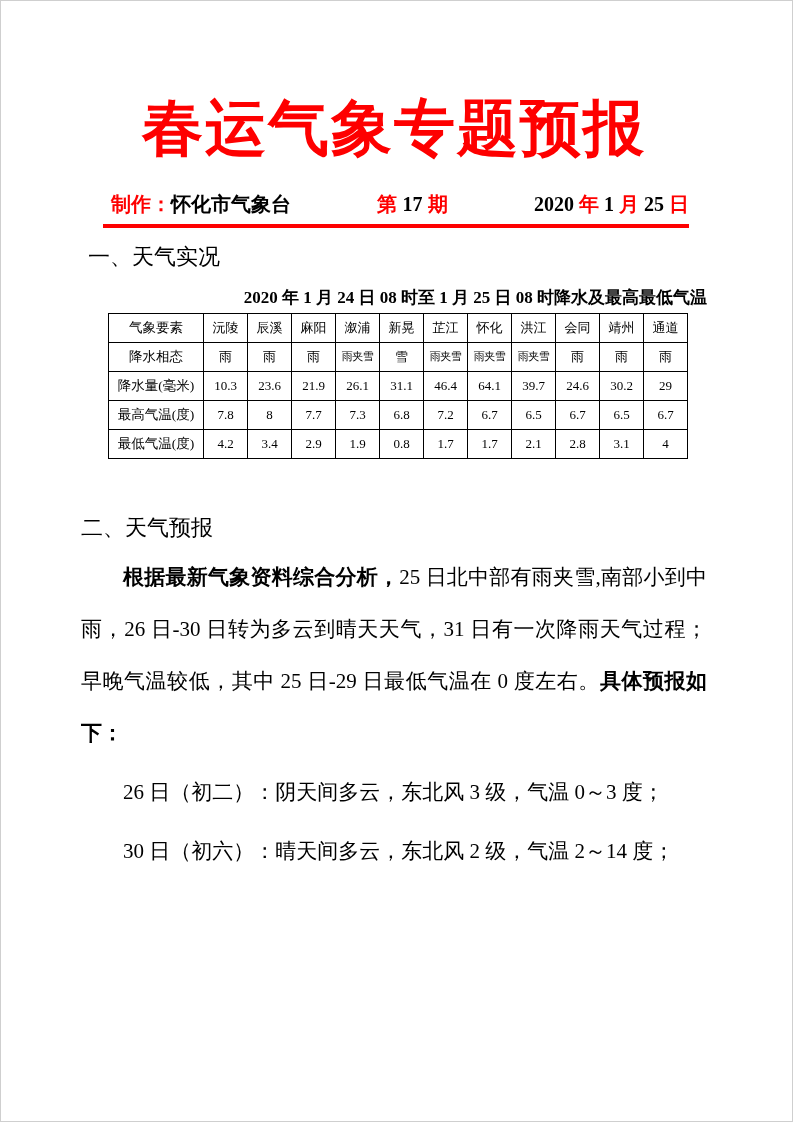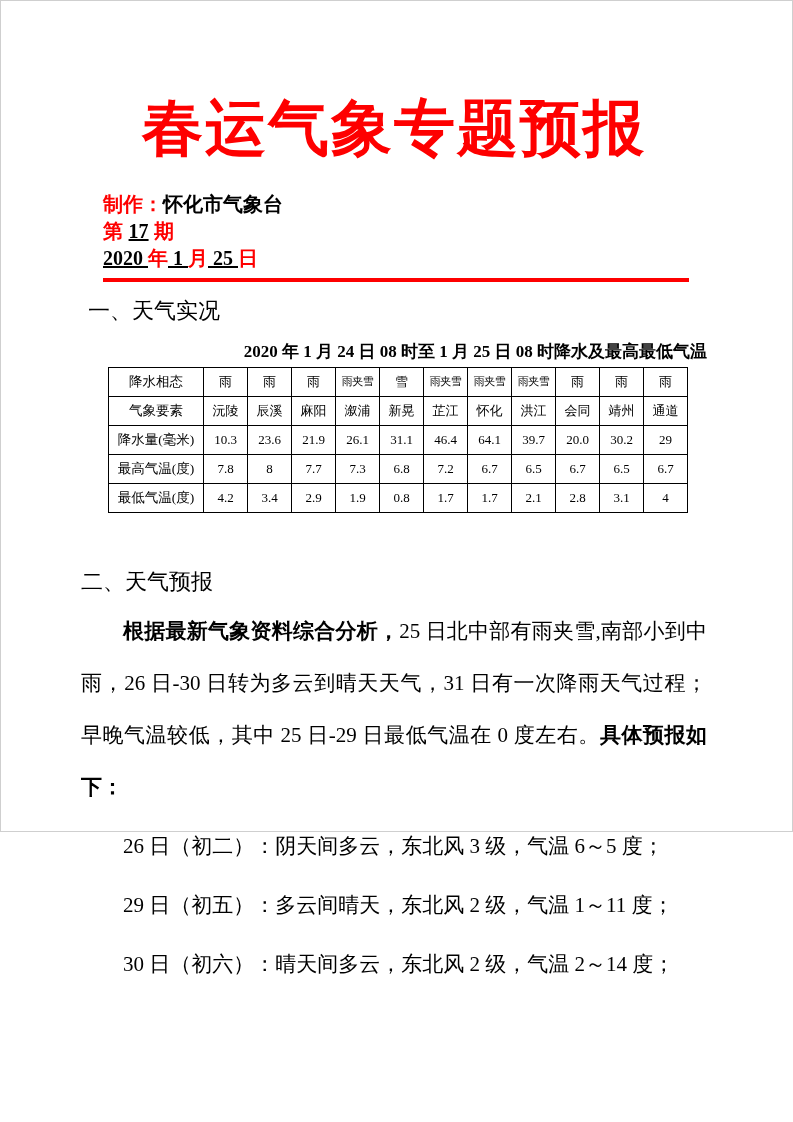--- a/index.html
+++ b/index.html
@@ -5,48 +5,47 @@
   html, body { margin: 0; padding: 0; background: #ffffff; }
   body {
     width: 793px; height: 1122px;
     font-family: "Liberation Serif", "DejaVu Serif", serif;
     color: #000;
     position: relative;
     overflow: hidden;
   }
   .page {
     box-sizing: border-box;
-    width: 793px; height: 832px;
+    width: 793px; height: 1122px;
     border: 1px solid #cfcfcf;
     padding: 0 85px 0 80px;
     background: #fff;
   }
   
   .doc-title {
     margin: 92px 0 0 0;
     text-align: center;
     font-size: 61px;
     line-height: 1.18;
     font-weight: bold;
     letter-spacing: 2px;
     color: #fe0000;
     font-family: "Liberation Serif", "DejaVu Serif", serif;
   }
   .meta-row {
     display: flex;
     align-items: baseline;
     justify-content: space-between;
-    margin: 26px 18px 0 22px;
+    margin: 26px 18px 0 30px;
     font-family: "Liberation Sans", "DejaVu Sans", sans-serif;
     font-weight: bold;
     font-size: 20px;
-    flex-direction: column;
   }
   .red { color: #fe0000; }
-  .num-latin { font-family: "Liberation Serif", "DejaVu Serif", serif; font-weight: bold; text-decoration: underline; }
+  .num-latin { font-family: "Liberation Serif", "DejaVu Serif", serif; font-weight: bold; }
   .red-rule {
     height: 4px;
     background: #fe0000;
     margin: 6px 18px 0 22px;
   }
   
   .section-heading {
     margin: 14px 0 0 7px;
     font-family: "Liberation Sans", "DejaVu Sans", sans-serif;
     font-weight: normal;
@@ -124,58 +123,58 @@
         <col class="c-data">
         <col class="c-data">
         <col class="c-data">
         <col class="c-data">
         <col class="c-data">
         <col class="c-data">
         <col class="c-data">
     </colgroup>
     <tbody>
         <tr>
-      <td class="rowlabel">降水相态</td>
-      <td>雨</td>
-      <td>雨</td>
-      <td>雨</td>
-      <td class="small">雨夹雪</td>
-      <td>雪</td>
-      <td class="small">雨夹雪</td>
-      <td class="small">雨夹雪</td>
-      <td class="small">雨夹雪</td>
-      <td>雨</td>
-      <td>雨</td>
-      <td>雨</td>
-    </tr>
-    <tr>
       <td class="rowlabel">气象要素</td>
       <td>沅陵</td>
       <td>辰溪</td>
       <td>麻阳</td>
       <td>溆浦</td>
       <td>新晃</td>
       <td>芷江</td>
       <td>怀化</td>
       <td>洪江</td>
       <td>会同</td>
       <td>靖州</td>
       <td>通道</td>
     </tr>
     <tr>
+      <td class="rowlabel">降水相态</td>
+      <td>雨</td>
+      <td>雨</td>
+      <td>雨</td>
+      <td class="small">雨夹雪</td>
+      <td>雪</td>
+      <td class="small">雨夹雪</td>
+      <td class="small">雨夹雪</td>
+      <td class="small">雨夹雪</td>
+      <td>雨</td>
+      <td>雨</td>
+      <td>雨</td>
+    </tr>
+    <tr>
       <td class="rowlabel">降水量(毫米)</td>
       <td>10.3</td>
       <td>23.6</td>
       <td>21.9</td>
       <td>26.1</td>
       <td>31.1</td>
       <td>46.4</td>
       <td>64.1</td>
       <td>39.7</td>
-      <td>20.0</td>
+      <td>24.6</td>
       <td>30.2</td>
       <td>29</td>
     </tr>
     <tr>
       <td class="rowlabel">最高气温(度)</td>
       <td>7.8</td>
       <td>8</td>
       <td>7.7</td>
       <td>7.3</td>
       <td>6.8</td>
@@ -202,17 +201,16 @@
     </tr>
   </tbody>
     </table>
 
   <div class="sec2-gap"></div>
 
   <h2 class="section-heading" style="margin-left:0;">二、天气预报</h2>
 
   <p class="body-para" style="margin-top:8px;"><span class="hei">根据最新气象资料综合分析，</span><span>25 日北中部有雨夹雪,南部小到中雨，26 日-30 日转为多云到晴天天气，31 日有一次降雨天气过程；早晚气温较低，其中 25 日-29 日最低气温在 0 度左右。</span><span class="hei">具体预报如下：</span></p>
 
-  <p class="body-para">26 日（初二）：阴天间多云，东北风 3 级，气温 6～5 度；</p>
-  <p class="body-para">29 日（初五）：多云间晴天，东北风 2 级，气温 1～11 度；</p>
+  <p class="body-para">26 日（初二）：阴天间多云，东北风 3 级，气温 0～3 度；</p>
   <p class="body-para">30 日（初六）：晴天间多云，东北风 2 级，气温 2～14 度；</p>
 
 </div>
 
 </body></html>

